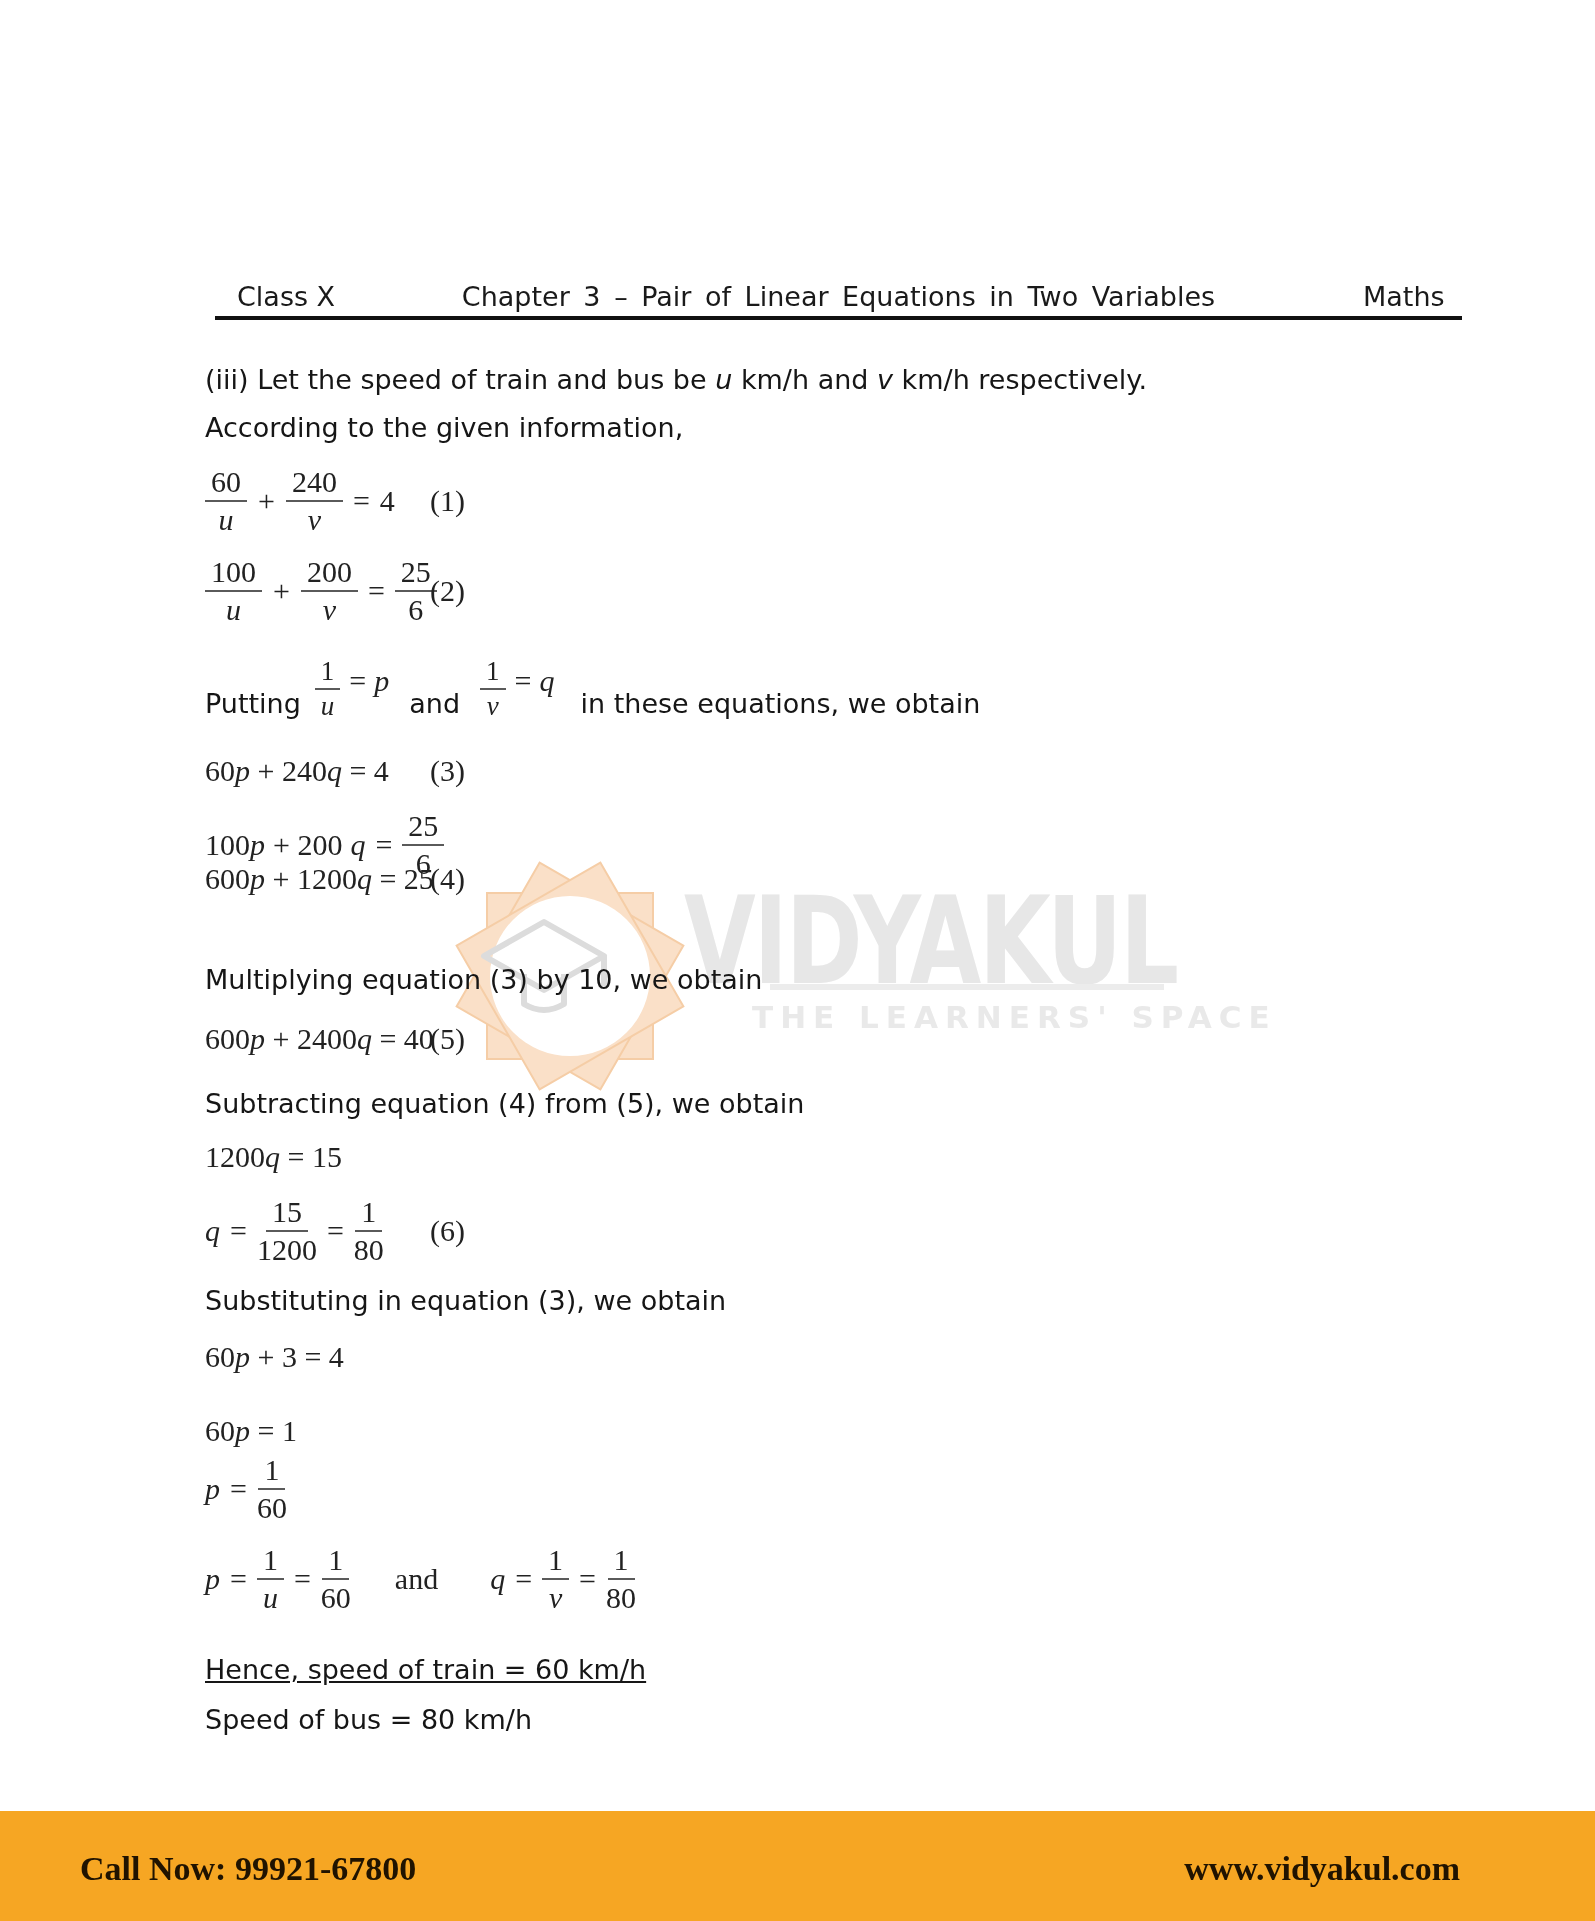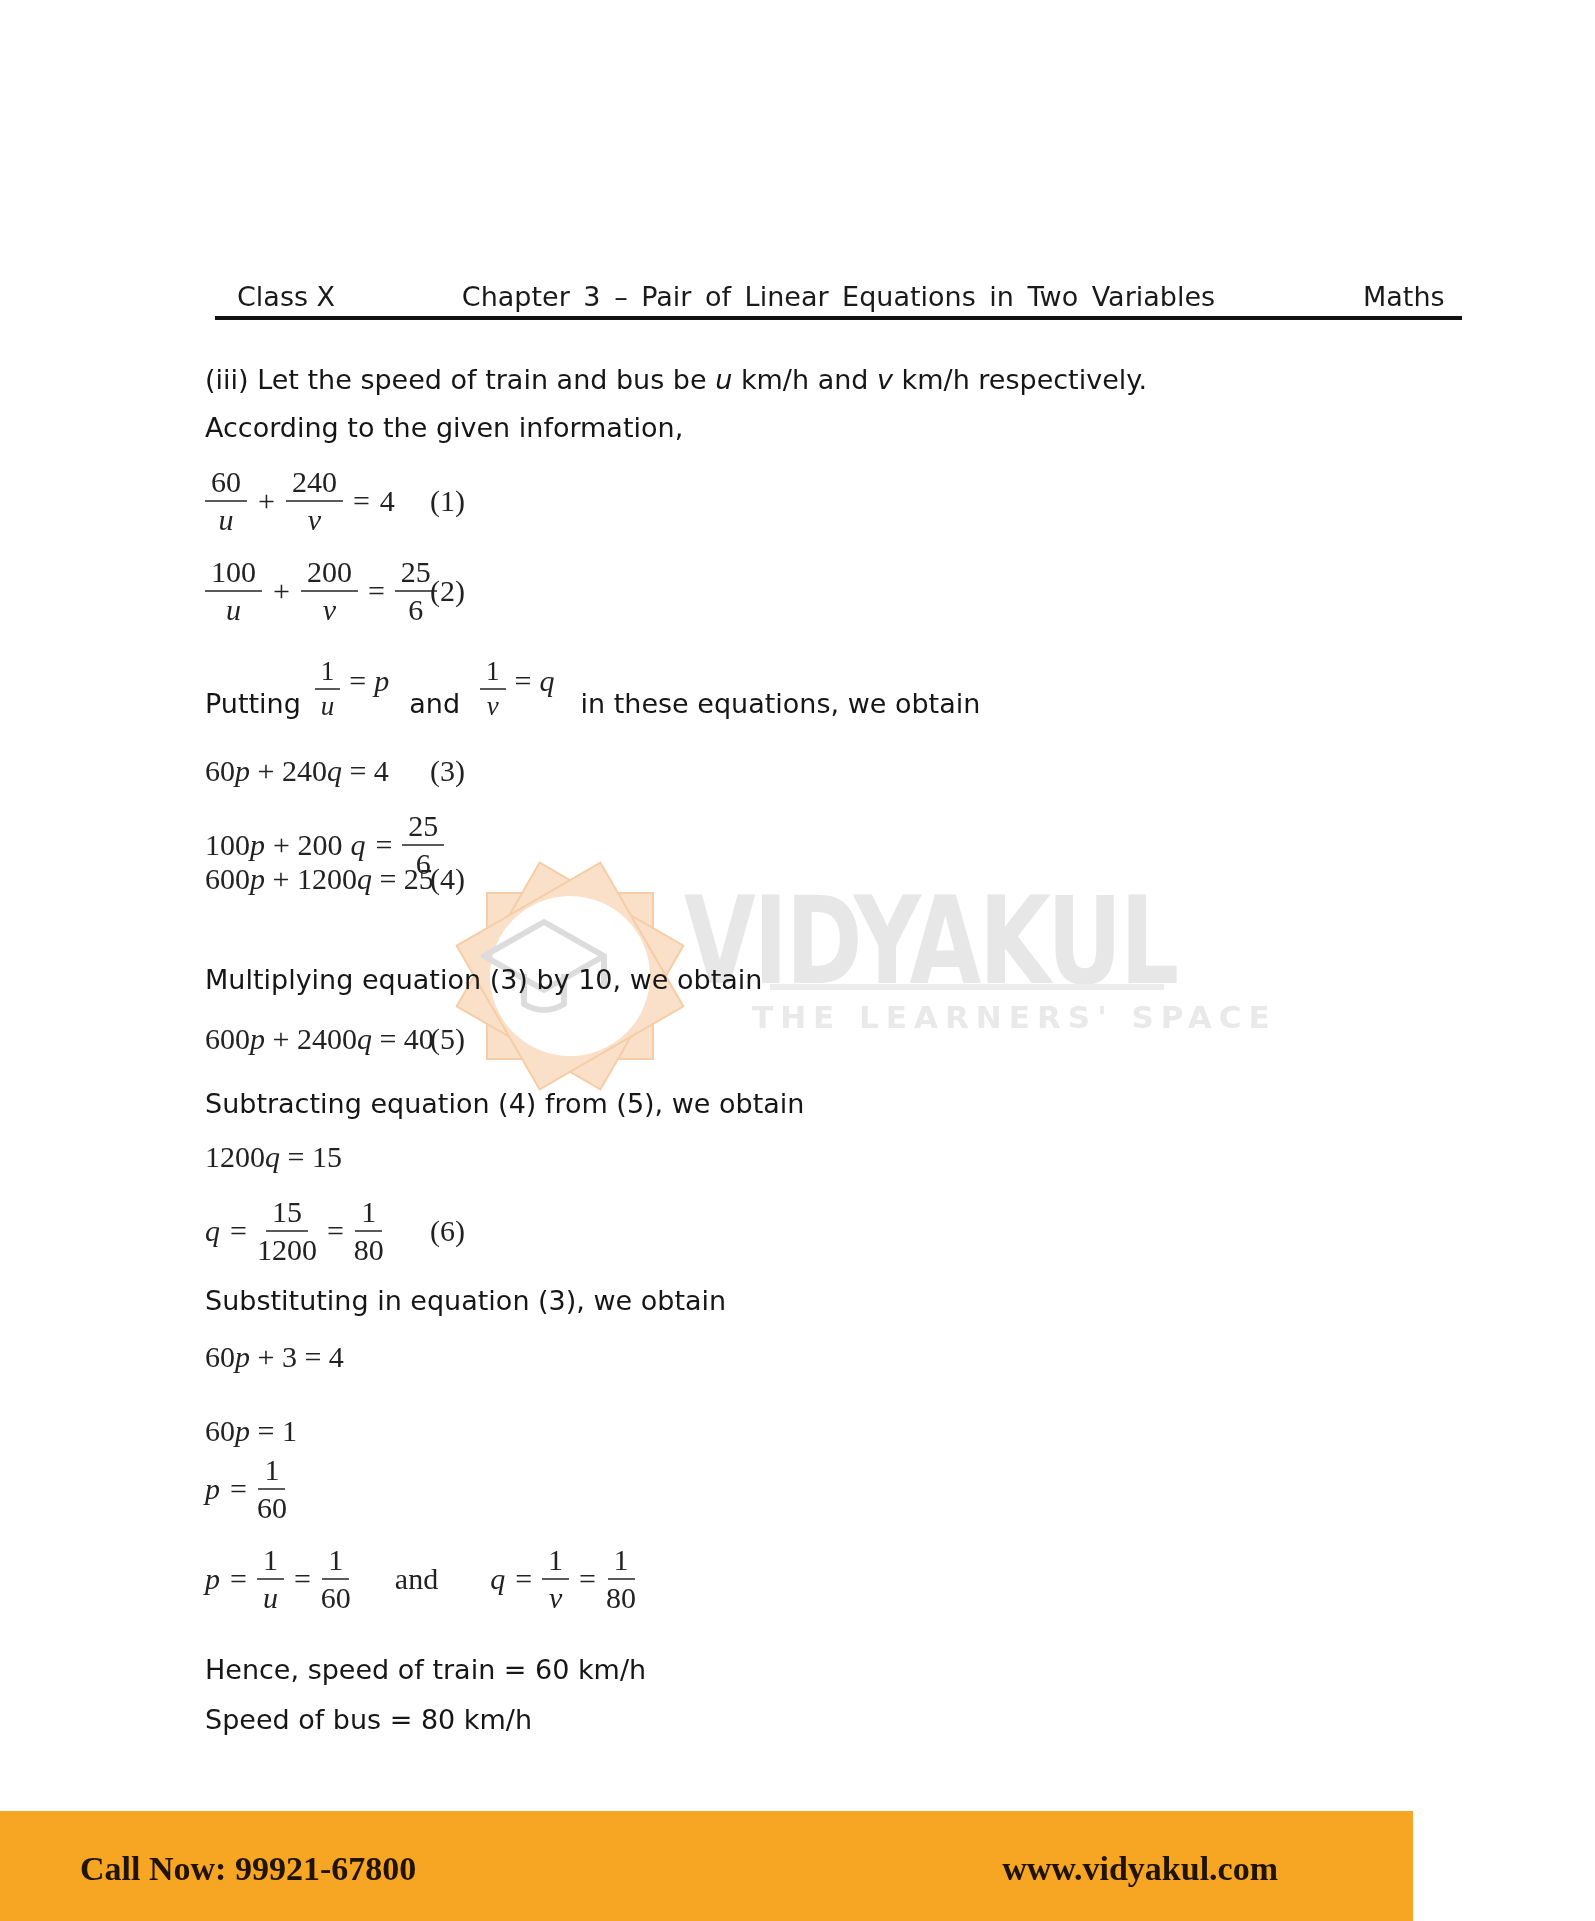--- a/index.html
+++ b/index.html
@@ -33,21 +33,21 @@
   .frac .fd{padding-top:1px;}
   .op{margin:0 11px;}
   .eqs{margin:0 10px;}
   .eqlabel{position:absolute;left:225px;top:50%;transform:translateY(-50%);
            font-family:"Liberation Serif",serif;font-size:30px;color:#222;}
   .flex-end{display:flex;align-items:flex-end;}
   .raise{margin-bottom:22px;}
   .math-sm{font-family:"Liberation Serif",serif;font-size:27px;color:#222;}
   .and-gap{margin:0 52px 0 44px;}
   
-  #footer{position:absolute;left:0;top:1811px;width:1413px;height:110px;background:#f6a623;
+  #footer{position:absolute;left:0;top:1811px;width:1595px;height:110px;background:#f6a623;
           display:flex;align-items:center;justify-content:space-between;
           font-family:"Liberation Serif",serif;font-weight:bold;font-size:34px;color:#201300;
           padding:6px 135px 0 80px;box-sizing:border-box;z-index:2;}
 </style>
 </head>
 <body>
 
 <div class="layer" id="watermark">
   <svg class="gear" width="236" height="236" viewBox="0 0 236 236">
     <g fill="#FAE0C8" stroke="#F5CDA6" stroke-width="2">
@@ -156,20 +156,20 @@
     <span class="frac"><span class="fn">1</span><span class="fd">60</span></span>
     <span class="and-gap">and</span>
     <span class="it">q</span>
     <span class="eqs">=</span>
     <span class="frac"><span class="fn">1</span><span class="fd it">v</span></span>
     <span class="eqs">=</span>
     <span class="frac"><span class="fn">1</span><span class="fd">80</span></span>
   </div>
 
 
-  <div class="line sans" style="top:1652px;">Hence, speed of train = 60 km/h</div>
+  <div class="line sans" style="top:1652px;text-decoration:underline;">Hence, speed of train = 60 km/h</div>
   <div class="line sans" style="top:1702px;">Speed of bus = 80 km/h</div>
 </div>
 
 <div id="footer">
   <span>Call Now: 99921-67800</span>
   <span>www.vidyakul.com</span>
 </div>
 
 </body></html>

